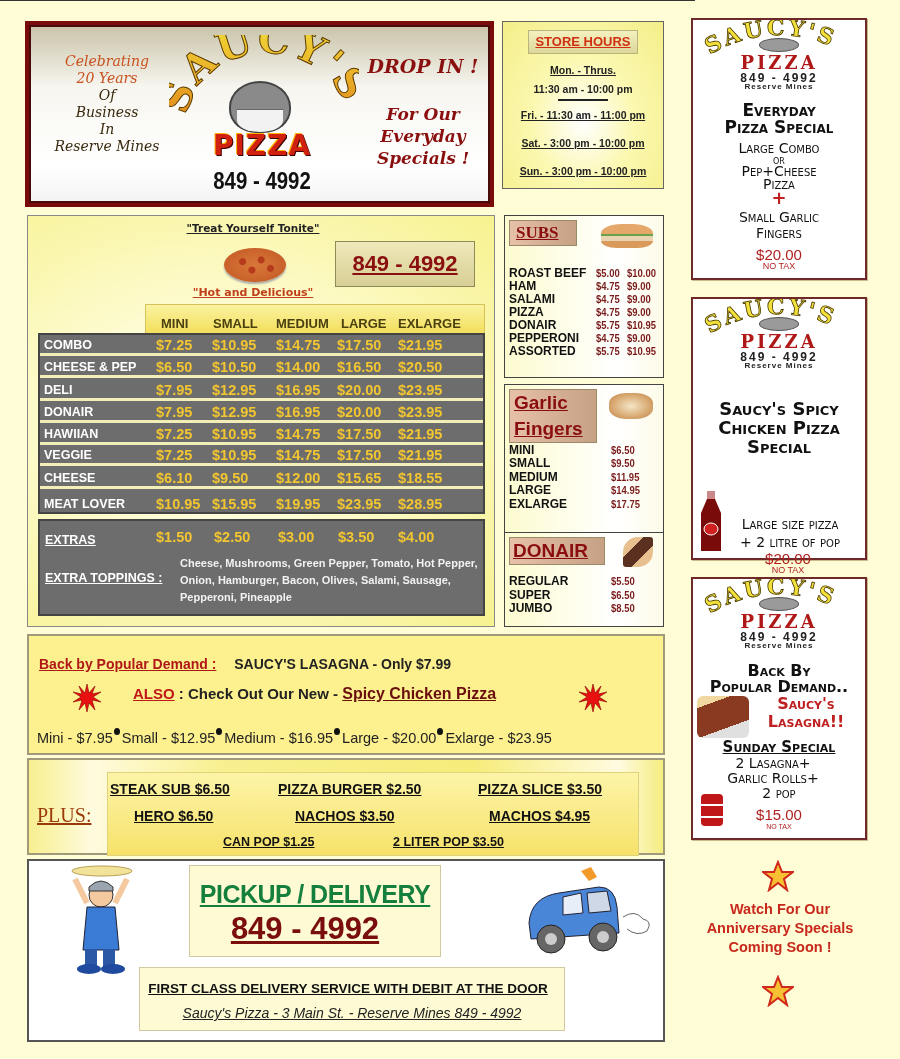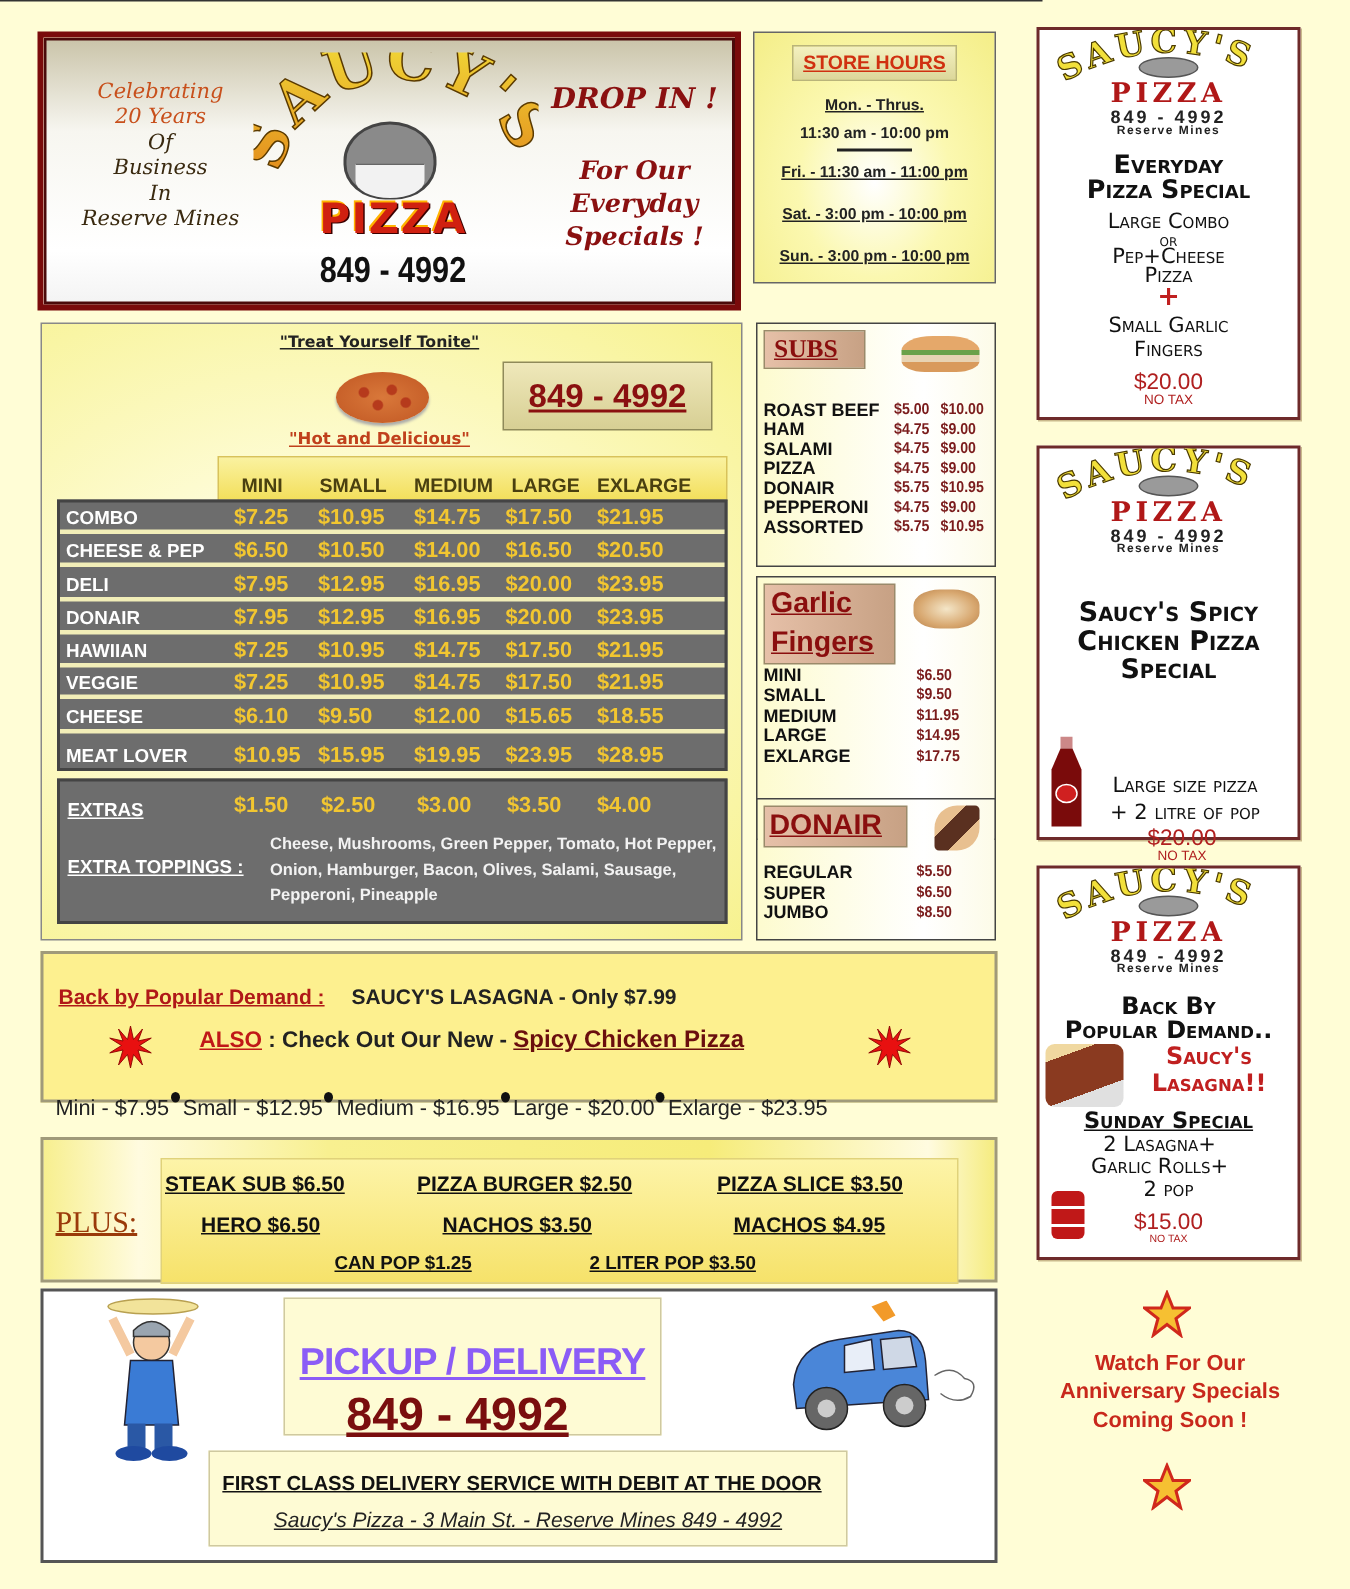--- a/index.html
+++ b/index.html
@@ -215,21 +215,21 @@
     background: radial-gradient(ellipse at 50% 50%, #f4e6c8 0%, #d8a870 60%, #b8804a 100%);
   }
   .donair-img {
     position: absolute; right: 10px; top: 4px; width: 30px; height: 30px;
     background: linear-gradient(135deg, #e8c090 0 35%, #5a3020 35% 65%, #e8c090 65%);
     border-radius: 50% 10% 50% 10%;
   }
 
   
   .promo {
-    left: 27px; top: 634px; width: 638px; height: 101px;
+    left: 27px; top: 634px; width: 638px; height: 121px;
     border: 2px solid #a09a7a; background: #fdf08f;
   }
   .promo .line1 { position: absolute; left: 10px; top: 20px; font-size: 14px; font-weight: bold; }
   .promo .bpd { color: #b01818; text-decoration: underline; }
   .promo .las { color: #222; margin-left: 14px; }
   .promo .line2 { position: absolute; left: 104px; top: 49px; font-size: 15px; font-weight: bold; color: #222; }
   .promo .also { color: #c01818; text-decoration: underline; }
   .promo .spicy { color: #6a0e0e; text-decoration: underline; font-size: 16px; }
   .promo .line3 { position: absolute; left: 8px; top: 92px; font-size: 14.5px; color: #222; }
   .promo .dot { display: inline-block; width: 6px; height: 7px; border-radius: 50%; background: #111; vertical-align: 8px; margin: 0 2px 0 1px; }
@@ -258,21 +258,21 @@
   
   .delivery {
     left: 27px; top: 859px; width: 638px; height: 183px;
     border: 2px solid #555; background: #ffffff;
   }
   .delivery .pd-box {
     position: absolute; left: 160px; top: 4px; width: 252px; height: 92px;
     border: 1px solid #cfc9a0; background: #fefbd4; text-align: center;
   }
   .delivery .pd-title {
-    display: block; margin-top: 28px; font-weight: bold; font-size: 25px; color: #8b5cf6;
+    display: block; margin-top: 14px; font-weight: bold; font-size: 25px; color: #15803d;
     text-decoration: underline; letter-spacing: -0.5px;
   }
   .delivery .pd-phone {
     display: block; margin-top: 2px; margin-left: -20px; font-weight: bold; font-size: 31px; color: #7a0e0e;
     text-decoration: underline;
   }
   .delivery .fc-box {
     position: absolute; left: 110px; top: 106px; width: 426px; height: 64px;
     border: 1px solid #cfc9a0; background: #fefbd4; text-align: center;
   }

